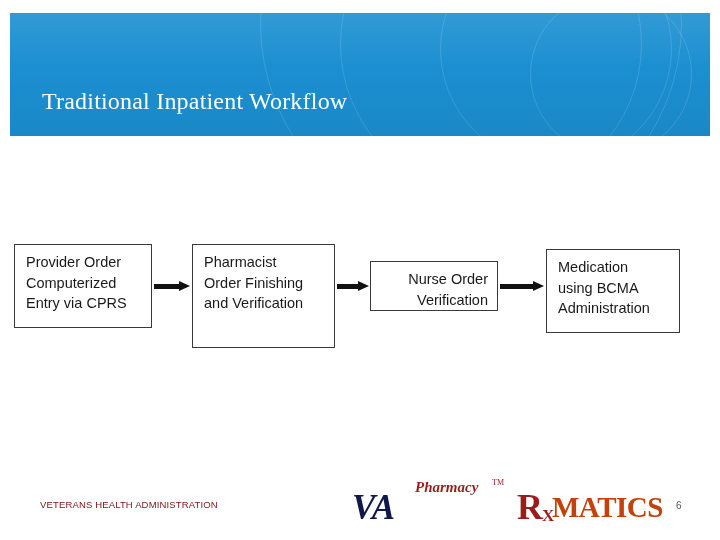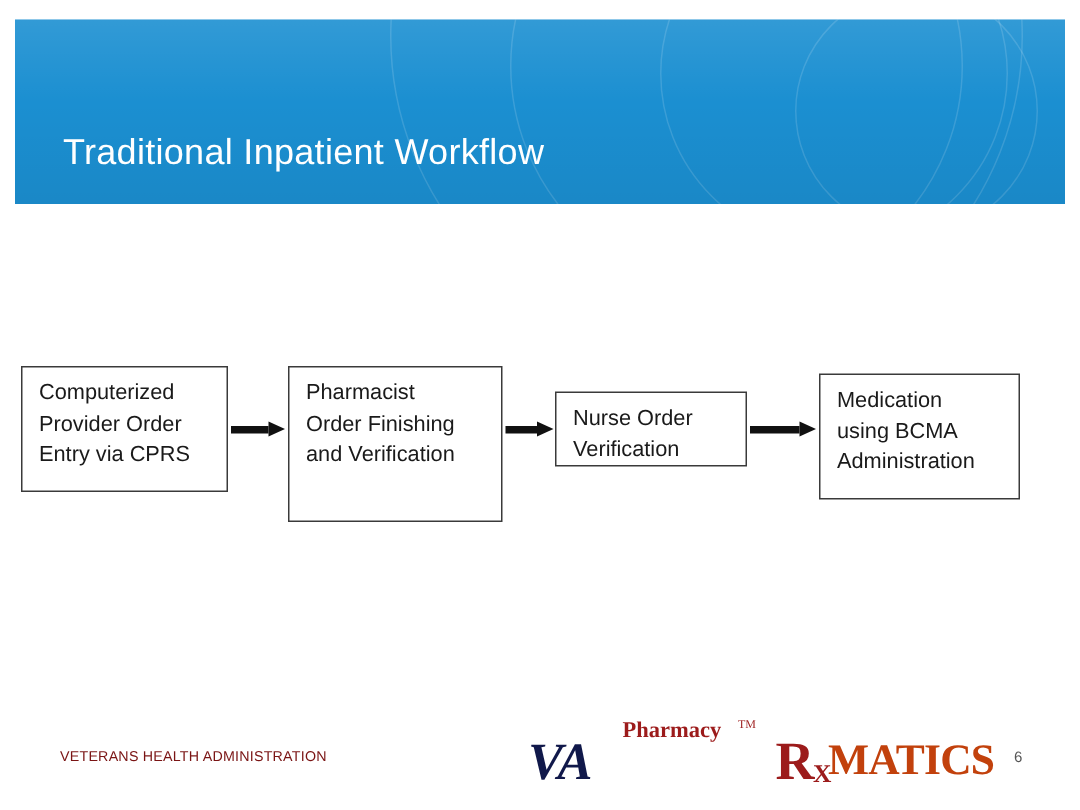--- a/index.html
+++ b/index.html
@@ -36,21 +36,21 @@
   .header-band .s4 { width: 160px; height: 160px; left: 520px; top: -20px; }
   .header-band .grad {
     position: absolute;
     inset: 0;
     background: linear-gradient(180deg, rgba(255,255,255,0.10) 0%, rgba(255,255,255,0.00) 45%, rgba(0,0,0,0.05) 100%);
   }
   .slide-title {
     position: absolute;
     left: 42px;
     top: 88px;
-    font-family: Liberation Sans, sans-serif;
+    font-family: Liberation Serif, serif;
     font-size: 24px;
     color: #ffffff;
     letter-spacing: 0.2px;
     white-space: nowrap;
   }
 
   
   .flow {
     position: absolute;
     left: 0;
@@ -67,21 +67,21 @@
     font-family: "Liberation Sans", sans-serif;
     font-size: 14.5px;
     line-height: 1.42;
     padding: 7px 9px 6px 11px;
     display: block;
   }
   .node span { display: block; white-space: nowrap; }
 
   .node.n0 { left: 14px;  top: 6px;  width: 138px; height: 84px; }
   .node.n1 { left: 192px; top: 6px;  width: 143px; height: 104px; }
-  .node.n2 { left: 370px; top: 23px; width: 128px; height: 50px; }
+  .node.n2 { left: 370px; top: 23px; width: 128px; height: 50px; text-align: right; }
   .node.n3 { left: 546px; top: 11px;  width: 134px; height: 84px; }
 
   .arrow {
     position: absolute;
     height: 10px;
     top: 43px;
   }
   .arrow .bar {
     position: absolute;
     left: 0;
@@ -181,20 +181,21 @@
     font-size: 29px;
     color: #c2410c;
     letter-spacing: -0.5px;
   }
   .logo .pharmacy {
     position: absolute;
     left: 63px;
     top: -7px;
     font-family: "Liberation Serif", serif;
     font-weight: bold;
+    font-style: italic;
     font-size: 15px;
     color: #9c1b1b;
   }
   .logo .pharmacy-tm {
     position: absolute;
     left: 140px;
     top: -8px;
     font-family: "Liberation Serif", serif;
     font-size: 8px;
     color: #9c1b1b;
@@ -208,22 +209,22 @@
   <div class="swirl s2"></div>
   <div class="swirl s3"></div>
   <div class="swirl s4"></div>
   <div class="grad"></div>
 </div>
 <div class="slide-title">Traditional Inpatient Workflow</div>
 
 <div class="flow">
 
   <div class="node n0">
+    <span>Provider Order</span>
     <span>Computerized</span>
-    <span>Provider Order</span>
     <span>Entry via CPRS</span>
   </div>
 
   <div class="arrow a0">
     <div class="bar"></div>
       <div class="head"></div>
   </div>
 
   <div class="node n1">
     <span>Pharmacist</span>

